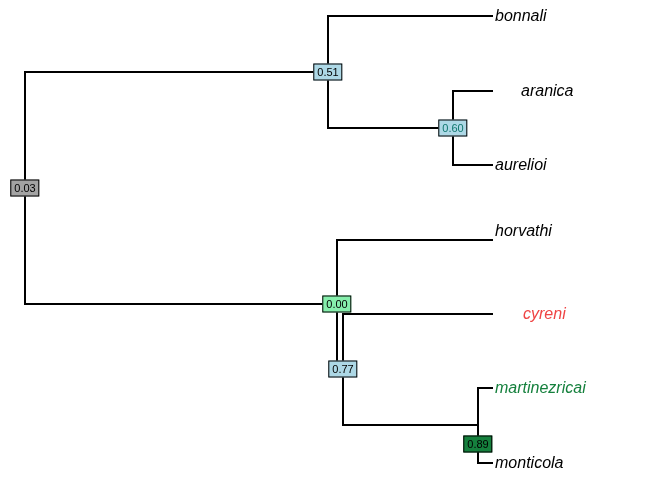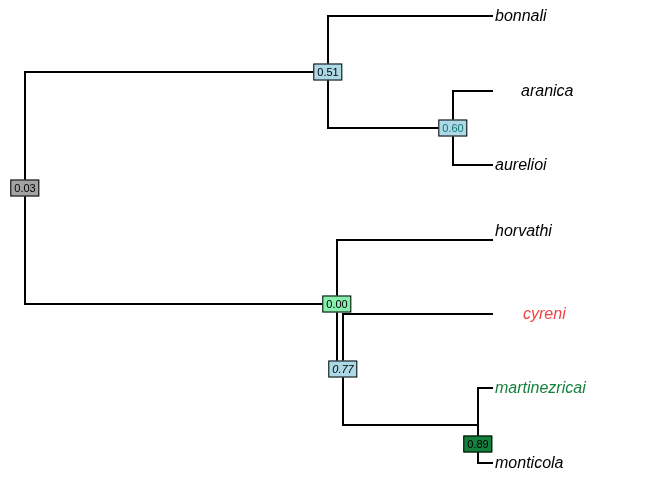--- a/index.html
+++ b/index.html
@@ -59,21 +59,21 @@
     <div class="branch" style="background: rgb(0, 0, 0); left: 342px; top: 313px; width: 2px; height: 113px;"></div>
     <div class="branch" style="background: rgb(0, 0, 0); left: 343px; top: 313px; width: 150px; height: 2px;"></div>
     <div class="branch" style="background: rgb(0, 0, 0); left: 343px; top: 424px; width: 135px; height: 2px;"></div>
     <div class="branch" style="background: rgb(0, 0, 0); left: 477px; top: 387px; width: 2px; height: 77px;"></div>
     <div class="branch" style="background: rgb(0, 0, 0); left: 478px; top: 387px; width: 15px; height: 2px;"></div>
     <div class="branch" style="background: rgb(0, 0, 0); left: 478px; top: 462px; width: 15px; height: 2px;"></div>
     <div class="support-box" style="left: 25px; top: 188px; background: #a3a3a3; border-color: rgb(0, 0, 0); color: rgb(0, 0, 0);">0.03</div>
     <div class="support-box" style="left: 328px; top: 72px; background: rgb(173, 216, 230); border-color: rgb(0, 0, 0); color: rgb(0, 0, 0);">0.51</div>
     <div class="support-box" style="left: 453px; top: 128px; background: rgb(173, 216, 230); border-color: rgb(0, 0, 0); color: #0f766e;">0.60</div>
     <div class="support-box" style="left: 337px; top: 304px; background: #86efac; border-color: rgb(0, 0, 0); color: rgb(0, 0, 0);">0.00</div>
-    <div class="support-box" style="left: 343px; top: 369px; background: rgb(173, 216, 230); border-color: rgb(0, 0, 0); color: rgb(0, 0, 0); font-style: italic;">0.77</div>
+    <div class="support-box" style="left: 343px; top: 369px; background: rgb(173, 216, 230); border-color: rgb(0, 0, 0); color: rgb(0, 0, 0);">0.77</div>
     <div class="support-box" style="left: 478px; top: 444px; background: #15803d; border-color: rgb(0, 0, 0); color: rgb(0, 0, 0);">0.89</div>
     <div class="tip-label" style="left: 495px; top: 16px; color: rgb(0, 0, 0);">bonnali</div>
     <div class="tip-label" style="left: 521px; top: 91px; color: rgb(0, 0, 0);">aranica</div>
     <div class="tip-label" style="left: 495px; top: 165px; color: rgb(0, 0, 0);">aurelioi</div>
     <div class="tip-label" style="left: 495px; top: 231px; color: rgb(0, 0, 0);">horvathi</div>
     <div class="tip-label" style="left: 495px; top: 314px; color: #ef4444; margin-left: 28px;">cyreni</div>
     <div class="tip-label" style="left: 495px; top: 388px; color: #15803d;">martinezricai</div>
     <div class="tip-label" style="left: 495px; top: 463px; color: rgb(0, 0, 0);">monticola</div>
   </div>
 

